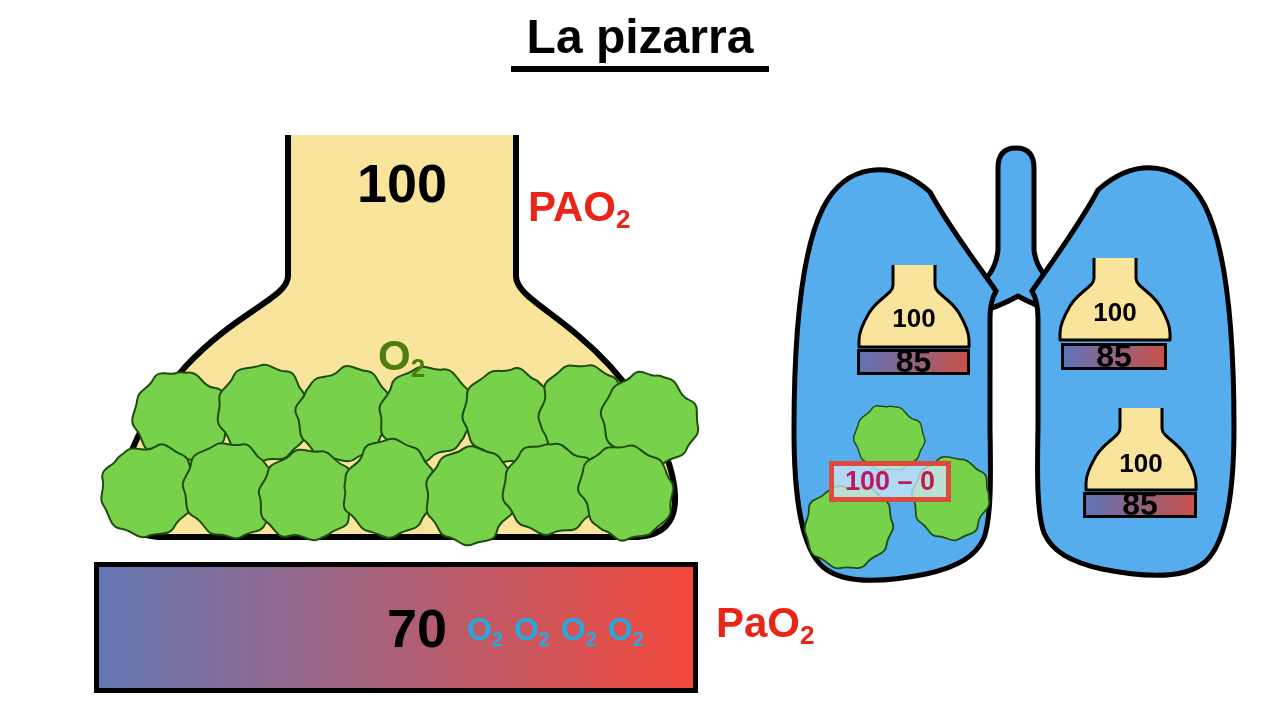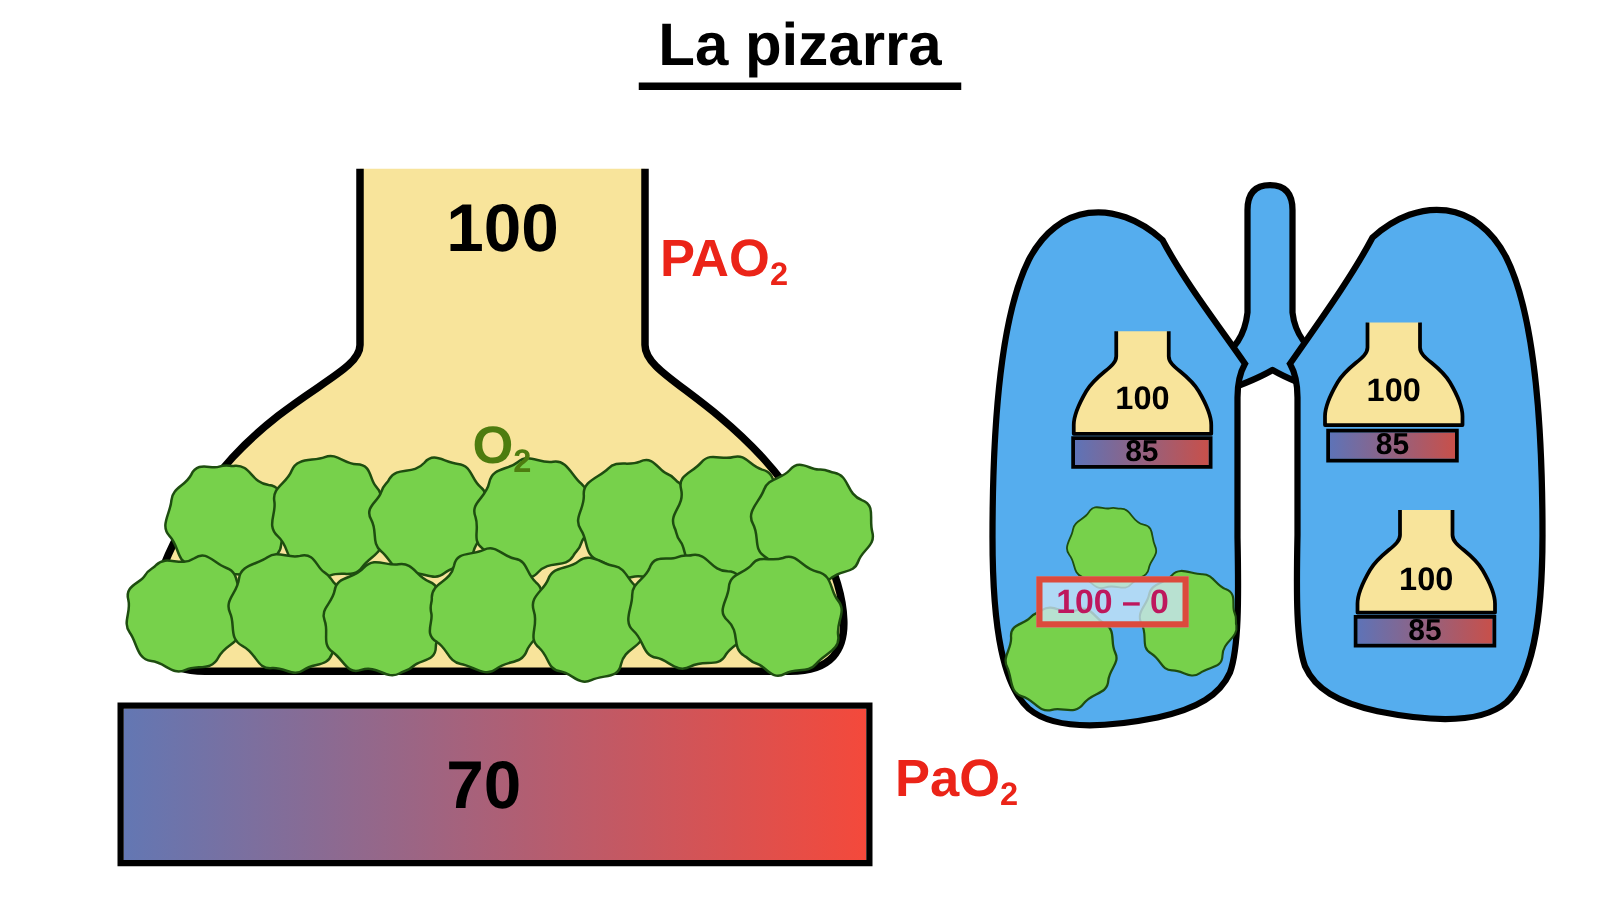--- a/index.html
+++ b/index.html
@@ -9,27 +9,27 @@
   .abs{position:absolute;}
   .title{left:0;right:0;top:12px;text-align:center;}
   .title-inner{display:inline-block;font-size:48px;color:#000;
                border-bottom:6px solid #000;padding:0 16px 4px 16px;line-height:1.05;}
   .sub{font-size:0.62em;vertical-align:-0.28em;}
   .flask-value{left:288px;top:152px;width:228px;text-align:center;font-size:54px;color:#000;}
   .pao2-label{left:528px;top:183px;font-size:42px;color:#EB2418;}
   .o2-label{left:378px;top:332px;font-size:42px;color:#4d7c0f;}
   .main-bar{left:94px;top:562px;width:594px;height:121px;border:5px solid #000;
             background:linear-gradient(90deg,#6377B3 0%,#F4493B 100%);}
-  .bar70{left:258px;top:30px;width:90px;text-align:left;font-size:54px;color:#000;}
+  .bar70{left:258px;top:30px;width:90px;text-align:right;font-size:54px;color:#000;}
   .bar-mols{left:368px;top:44px;font-size:32px;color:#29A8E0;white-space:nowrap;}
   .bar-mols .mol{margin-right:11px;}
   .pao2-art-label{left:716px;top:599px;font-size:42px;color:#EB2418;}
   .cap-bar{border:3px solid #000;color:#000;text-align:center;
            background:linear-gradient(90deg,#5E73B7 0%,#C8504A 100%);
-           font-size:24px;}
+           font-size:32px;}
   .cap-bar-1{left:857px;top:349px;width:107px;height:20px;line-height:19px;}
   .cap-bar-2{left:1061px;top:343px;width:100px;height:21px;line-height:20px;}
   .cap-bar-3{left:1083px;top:492px;width:108px;height:20px;line-height:19px;}
   .mini-val{width:112px;text-align:center;font-size:26px;color:#000;}
   .mini-val-1{left:858px;top:303px;}
   .mini-val-2{left:1059px;top:297px;}
   .mini-val-3{left:1085px;top:448px;}
   .shunt-box{left:829px;top:461px;width:112px;height:31px;border:5px solid #DC4A3C;
              background:rgba(203,230,247,0.78);display:flex;align-items:center;
              justify-content:center;font-size:27px;color:#be185d;}
@@ -102,20 +102,23 @@
   <div class="abs title">
     <span class="title-inner">La pizarra</span>
   </div>
 
   <div class="abs flask-value">100</div>
   <div class="abs pao2-label"><span>PAO</span><span class="sub">2</span></div>
   <div class="abs o2-label"><span>O</span><span class="sub">2</span></div>
 
   <div class="abs main-bar">
     <div class="abs bar70">70</div>
+    <div class="abs bar-mols">
+      <span class="mol"><span>O</span><span class="sub">2</span></span><span class="mol"><span>O</span><span class="sub">2</span></span><span class="mol"><span>O</span><span class="sub">2</span></span><span class="mol"><span>O</span><span class="sub">2</span></span>
+    </div>
   </div>
   <div class="abs pao2-art-label"><span>PaO</span><span class="sub">2</span></div>
 
   <div class="abs mini-val mini-val-1">100</div>
   <div class="abs cap-bar cap-bar-1">85</div>
 
   <div class="abs mini-val mini-val-2">100</div>
   <div class="abs cap-bar cap-bar-2">85</div>
 
   <div class="abs mini-val mini-val-3">100</div>

